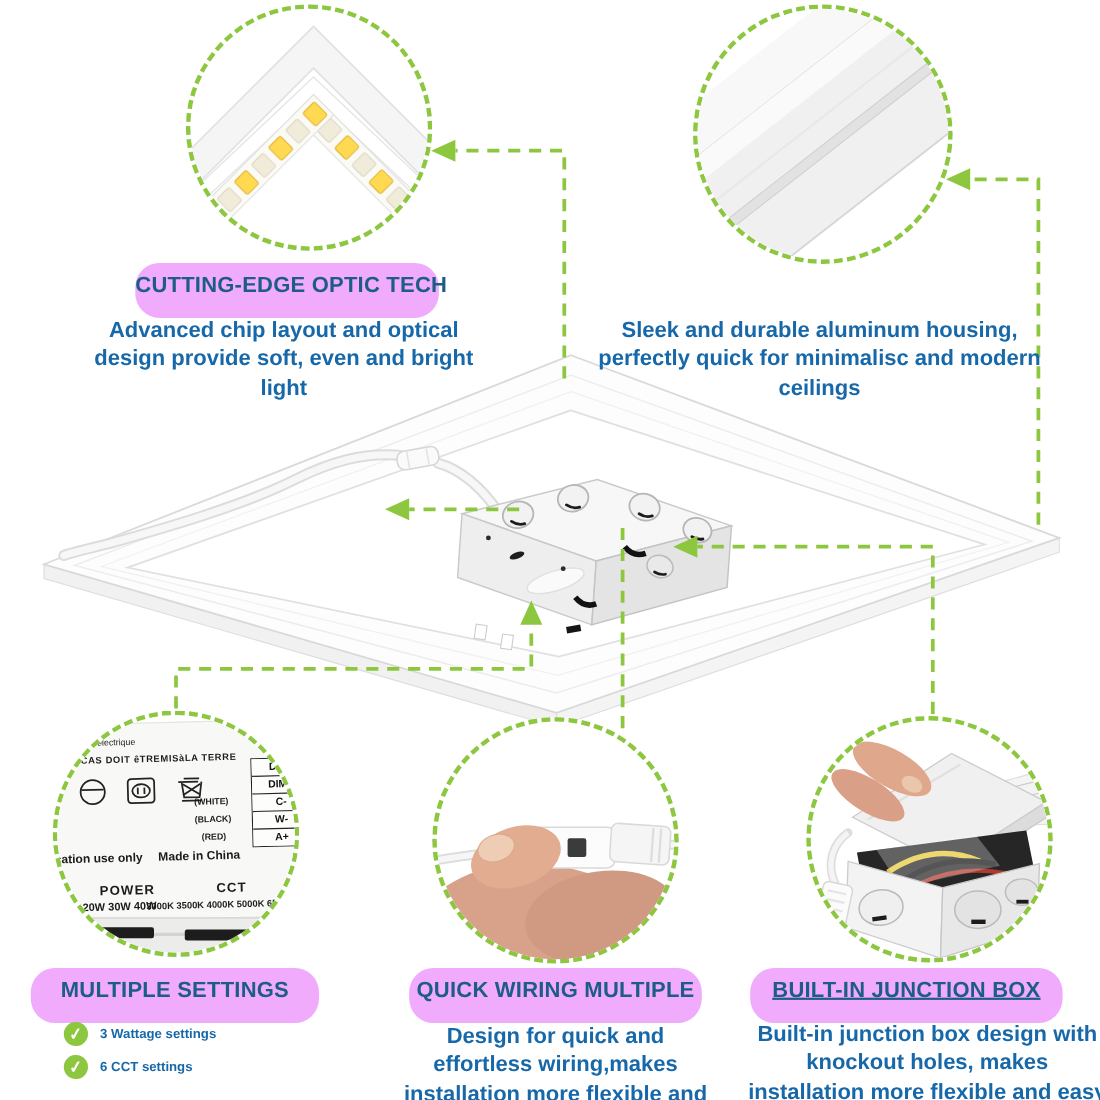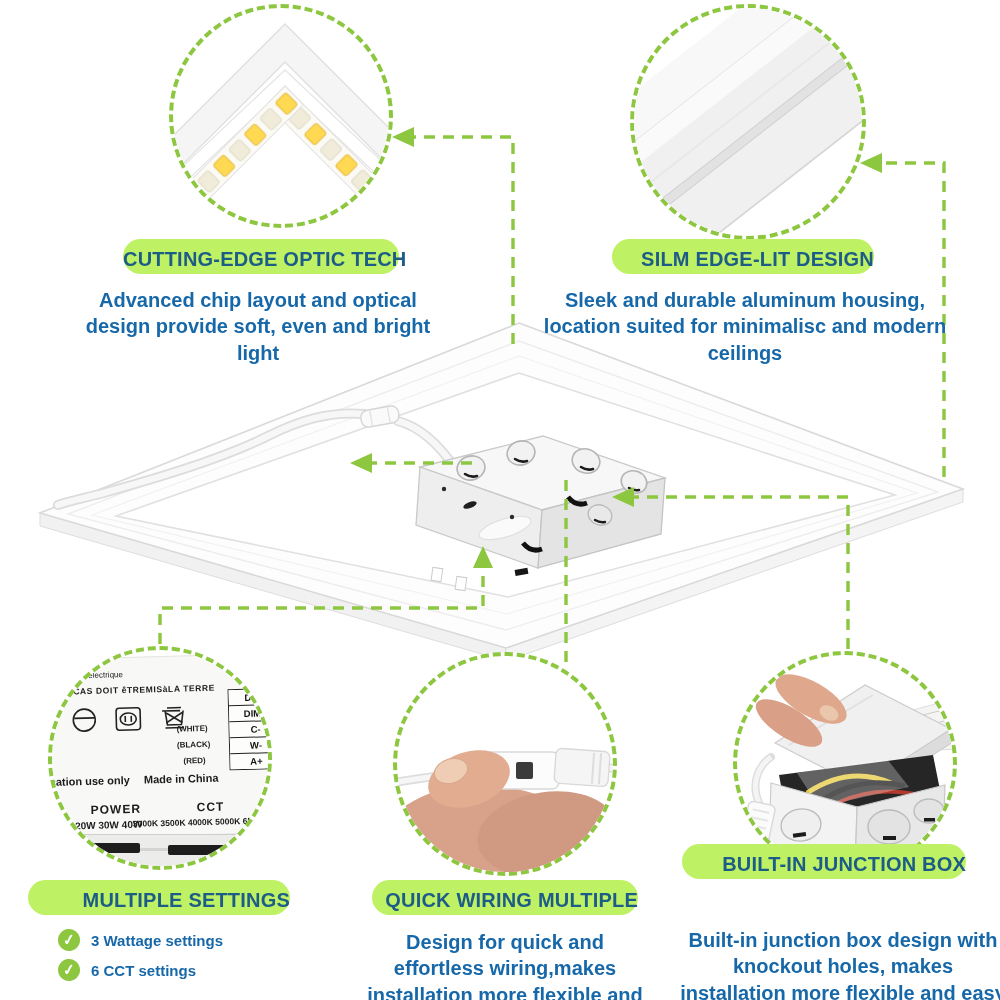--- a/index.html
+++ b/index.html
@@ -1,28 +1,28 @@
 <!DOCTYPE html>
 <html><head>
 <meta charset="utf-8">
 <style>
   html,body{margin:0;padding:0;background:#ffffff;}
   body{width:1000px;height:1000px;overflow:hidden;font-family:"Liberation Sans",sans-serif;}
   .canvas{position:relative;width:1000px;height:1000px;background:#fff;}
   .scene{position:absolute;left:0;top:0;width:1000px;height:1000px;}
   .circle{position:absolute;border:4px dashed #8dc63f;border-radius:50%;overflow:hidden;background:#fff;box-sizing:border-box;}
   .circle svg{position:absolute;left:0;top:0;}
-  .pill{position:absolute;background:#bef264;border-radius:22px;color:#1d5c87;font-weight:bold;
-        font-size:20px;text-align:right;height:35px;line-height:41px;letter-spacing:.2px;white-space:nowrap;}
+  .pill{position:absolute;background:#f0abfc;border-radius:22px;color:#1d5c87;font-weight:bold;
+        font-size:20px;text-align:center;height:50px;line-height:41px;letter-spacing:.2px;white-space:nowrap;}
   .desc{position:absolute;color:#1768a9;font-weight:bold;font-size:20px;line-height:1.32;text-align:center;}
   .checks{position:absolute;left:58px;top:929px;}
   .check-row{display:flex;align-items:center;margin-bottom:8px;}
   .check-icon{width:22px;height:22px;border-radius:50%;background:#8dc63f;color:#fff;font-size:15px;
         font-weight:bold;display:flex;align-items:center;justify-content:center;transform:rotate(-8deg);flex:0 0 22px;}
-  .check-label{color:#1768a9;font-weight:bold;font-size:15px;margin-left:11px;white-space:nowrap;}
+  .check-label{color:#1768a9;font-weight:bold;font-size:12px;margin-left:11px;white-space:nowrap;}
   
   .label-sheet{position:absolute;left:-16px;top:6px;width:256px;height:178px;background:#f8f8f7;
         border:1px solid #e4e4e2;transform:rotate(-1.5deg);}
   .plabel{position:absolute;color:#1b1b1b;white-space:nowrap;}
   .term-table{position:absolute;left:192px;top:34px;width:52px;border:1.4px solid #222;}
   .term-cell{height:15px;line-height:15px;border-top:1.2px solid #222;font-size:9.5px;font-weight:bold;
         text-align:center;color:#111;background:#fdfdfc;}
   .term-cell:first-child{border-top:none;}
   .device-edge{position:absolute;left:0;top:184px;width:224px;height:34px;background:#ececeb;border-top:1px solid #cfcfcd;}
   .slider-track{position:absolute;left:14px;top:13px;width:196px;height:3px;background:#d4d4d2;}
@@ -130,22 +130,21 @@
       <g transform="rotate(-38 118 118)">
         <rect x="-70" y="18" width="380" height="40" fill="#f8f8f8"></rect>
         <rect x="-70" y="58" width="380" height="124" fill="#f0f0f0" stroke="#dcdcdc" stroke-width="1.2"></rect>
         <rect x="-70" y="58" width="380" height="20" fill="#fafafa"></rect>
         <rect x="-70" y="120" width="380" height="9" fill="#e2e2e2" stroke="#d0d0d0" stroke-width="1"></rect>
         <line x1="-70" y1="100" x2="310" y2="100" stroke="#e8e8e8" stroke-width="2"></line>
         <line x1="-70" y1="182" x2="310" y2="182" stroke="#d6d6d6" stroke-width="1.6"></line>
       </g>
     </svg>
   </div>
-  <div class="pill" style="left:612px;top:239px;width:262px;">SILM EDGE-LIT DESIGN</div>
-  <div class="desc" style="left:539px;top:287px;width:412px;">Sleek and durable aluminum housing, location suited for minimalisc and modern ceilings</div>
+  <div class="desc" style="left:539px;top:287px;width:412px;">Sleek and durable aluminum housing, perfectly quick for minimalisc and modern ceilings</div>
 
   <div class="circle" style="left:48px;top:646px;width:224px;height:224px;">
     <div class="label-sheet">
       <span class="plabel" style="left:34px;top:12px;font-size:8px;">choc électrique</span>
       <span class="plabel" style="left:16px;top:27px;font-size:8.5px;font-weight:bold;letter-spacing:.6px;">LED/CAS DOIT êTREMISàLA TERRE</span>
 
       <svg width="120" height="30" viewBox="0 0 120 30" style="position:absolute;left:34px;top:46px;">
         <g stroke="#222" fill="none" stroke-width="1.6">
           <circle cx="14" cy="15" r="11"></circle>
           <line x1="4" y1="13" x2="24" y2="13"></line>
@@ -260,16 +259,16 @@
         <path d="M22,148 C14,130 20,112 34,102" stroke="#f4f4f4" stroke-width="5" fill="none"></path>
         <g transform="rotate(12 22 168)">
           <rect x="8" y="148" width="27" height="40" rx="5" fill="#fbfbfb" stroke="#d8d8d8" stroke-width="1.4"></rect>
           <line x1="13" y1="156" x2="30" y2="156" stroke="#e5e5e5" stroke-width="2"></line>
           <line x1="13" y1="164" x2="30" y2="164" stroke="#e5e5e5" stroke-width="2"></line>
           <line x1="13" y1="172" x2="30" y2="172" stroke="#e5e5e5" stroke-width="2"></line>
         </g>
       </g>
     </svg>
   </div>
-  <div class="pill" style="left:682px;top:844px;width:284px;">BUILT-IN JUNCTION BOX</div>
+  <div class="pill" style="left:682px;top:880px;width:284px;text-decoration:underline;">BUILT-IN JUNCTION BOX</div>
   <div class="desc" style="left:678px;top:927px;width:330px;">Built-in junction box design with knockout holes, makes installation more flexible and easy</div>
 
 </div>
 
 </body></html>

